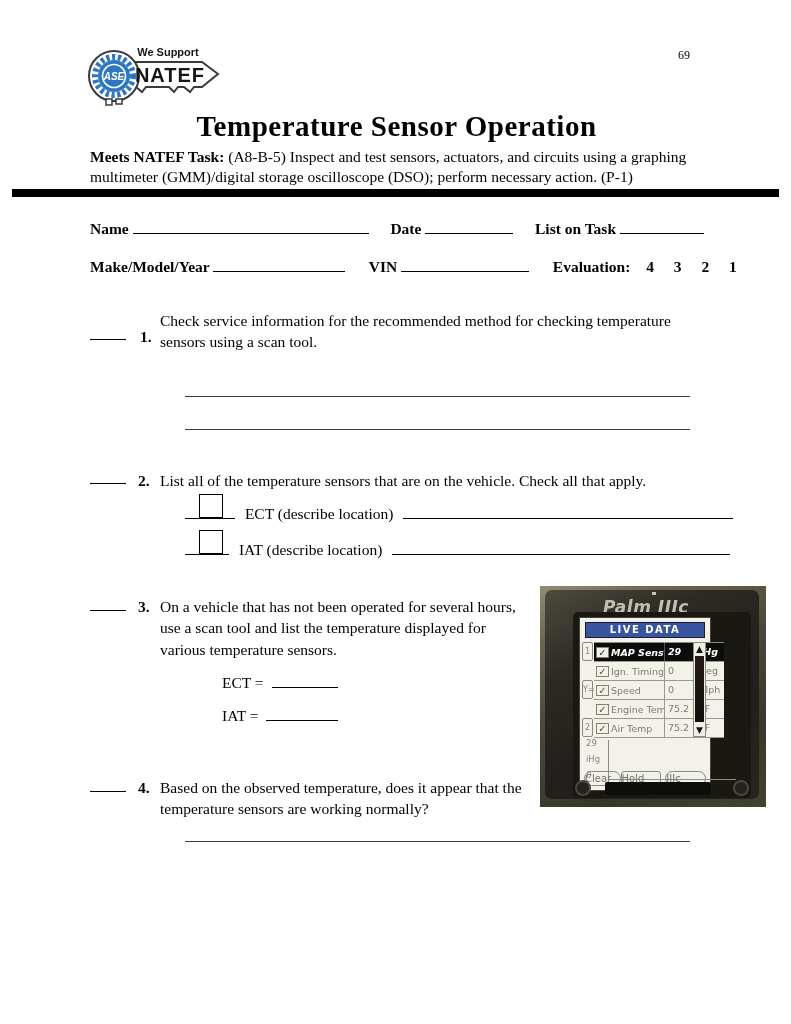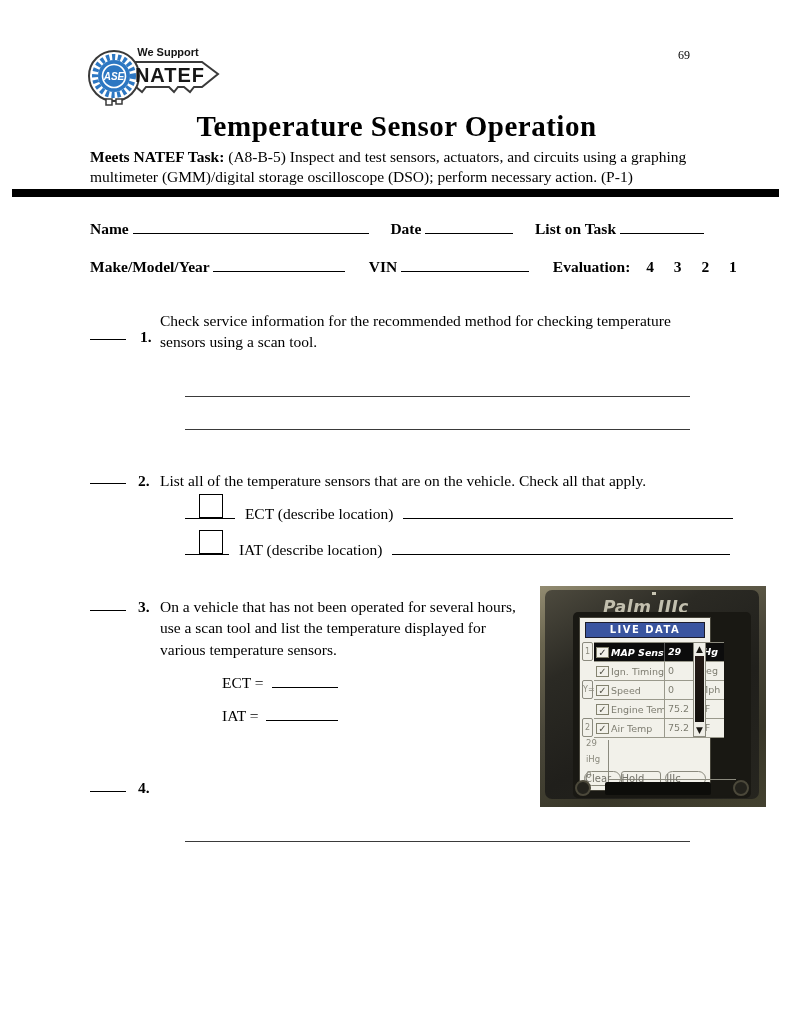--- a/index.html
+++ b/index.html
@@ -182,20 +182,21 @@
     <span>ECT =</span>
     <span class="blank" style="width:66px; margin-left:4px;"></span>
   </div>
   <div class="abs q-text" style="left:222px; top:705px;">
     <span>IAT =</span>
     <span class="blank" style="width:72px; margin-left:4px;"></span>
   </div>
 
   <span class="abs score-blank" style="left:90px; top:779px;"></span>
   <span class="abs q-num q-text" style="left:138px; top:777px;">4.</span>
+  <div class="abs q-text" style="left:160px; top:777px; width:375px;">Based on the observed temperature, does it appear that the temperature sensors are working normally?</div>
   <div class="abs answer-line" style="left:185px; top:828px; width:505px;"></div>
 
   <div class="abs photo">
     <div class="device">
       <div class="palm-brand">Palm IIIc</div>
       <div class="power-dot"></div>
       <div class="bezel"></div>
       <div class="screen">
         <div class="titlebar">LIVE DATA</div>
 

